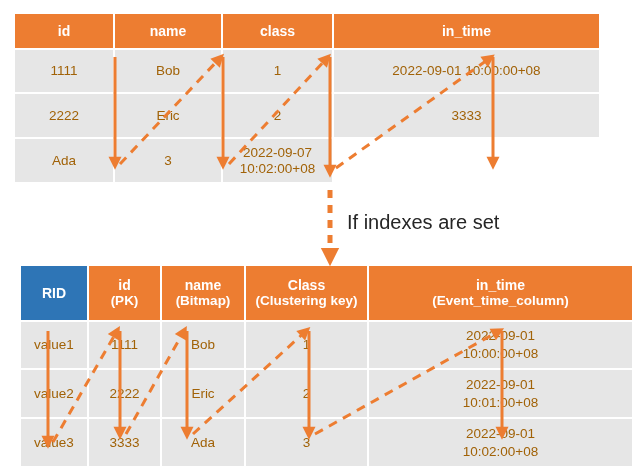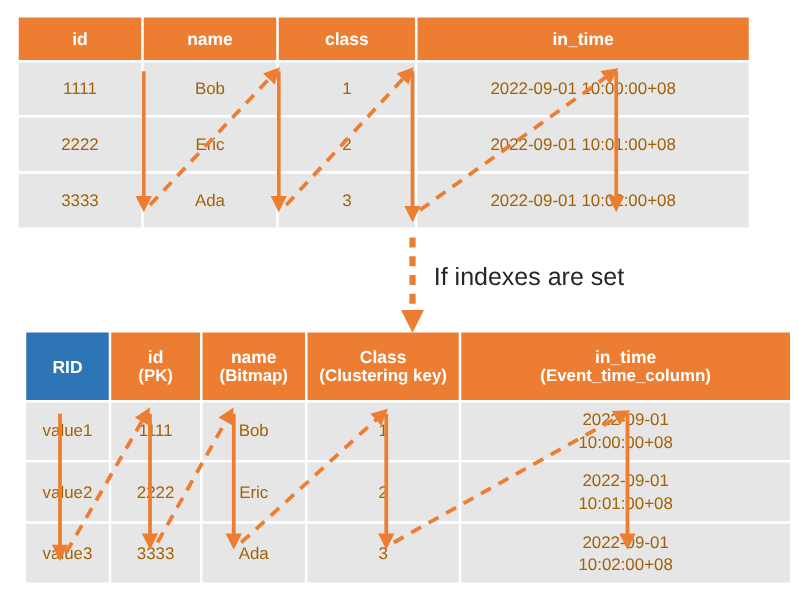--- a/index.html
+++ b/index.html
@@ -120,26 +120,25 @@
     </div>
 
     <div class="cell bcell">1111</div>
     <div class="cell bcell">Bob</div>
     <div class="cell bcell">1</div>
     <div class="cell bcell">2022-09-01 10:00:00+08</div>
 
     <div class="cell bcell">2222</div>
     <div class="cell bcell">Eric</div>
     <div class="cell bcell">2</div>
-    <div class="cell bcell">2022-09-01 10:01:00+08</div>
 
     <div class="cell bcell">3333</div>
     <div class="cell bcell">Ada</div>
     <div class="cell bcell">3</div>
-    <div class="cell bcell">2022-09-01 10:02:00+08</div>
+    <div class="cell bcell">2022-09-07 10:02:00+08</div>
   </div>
 
   <div class="tbl" id="table-bottom">
     <div class="cell hcell rid">
       <span>RID</span>
     </div>
     <div class="cell hcell">
       <span>id</span>
       <span class="sub">(PK)</span>
     </div>

